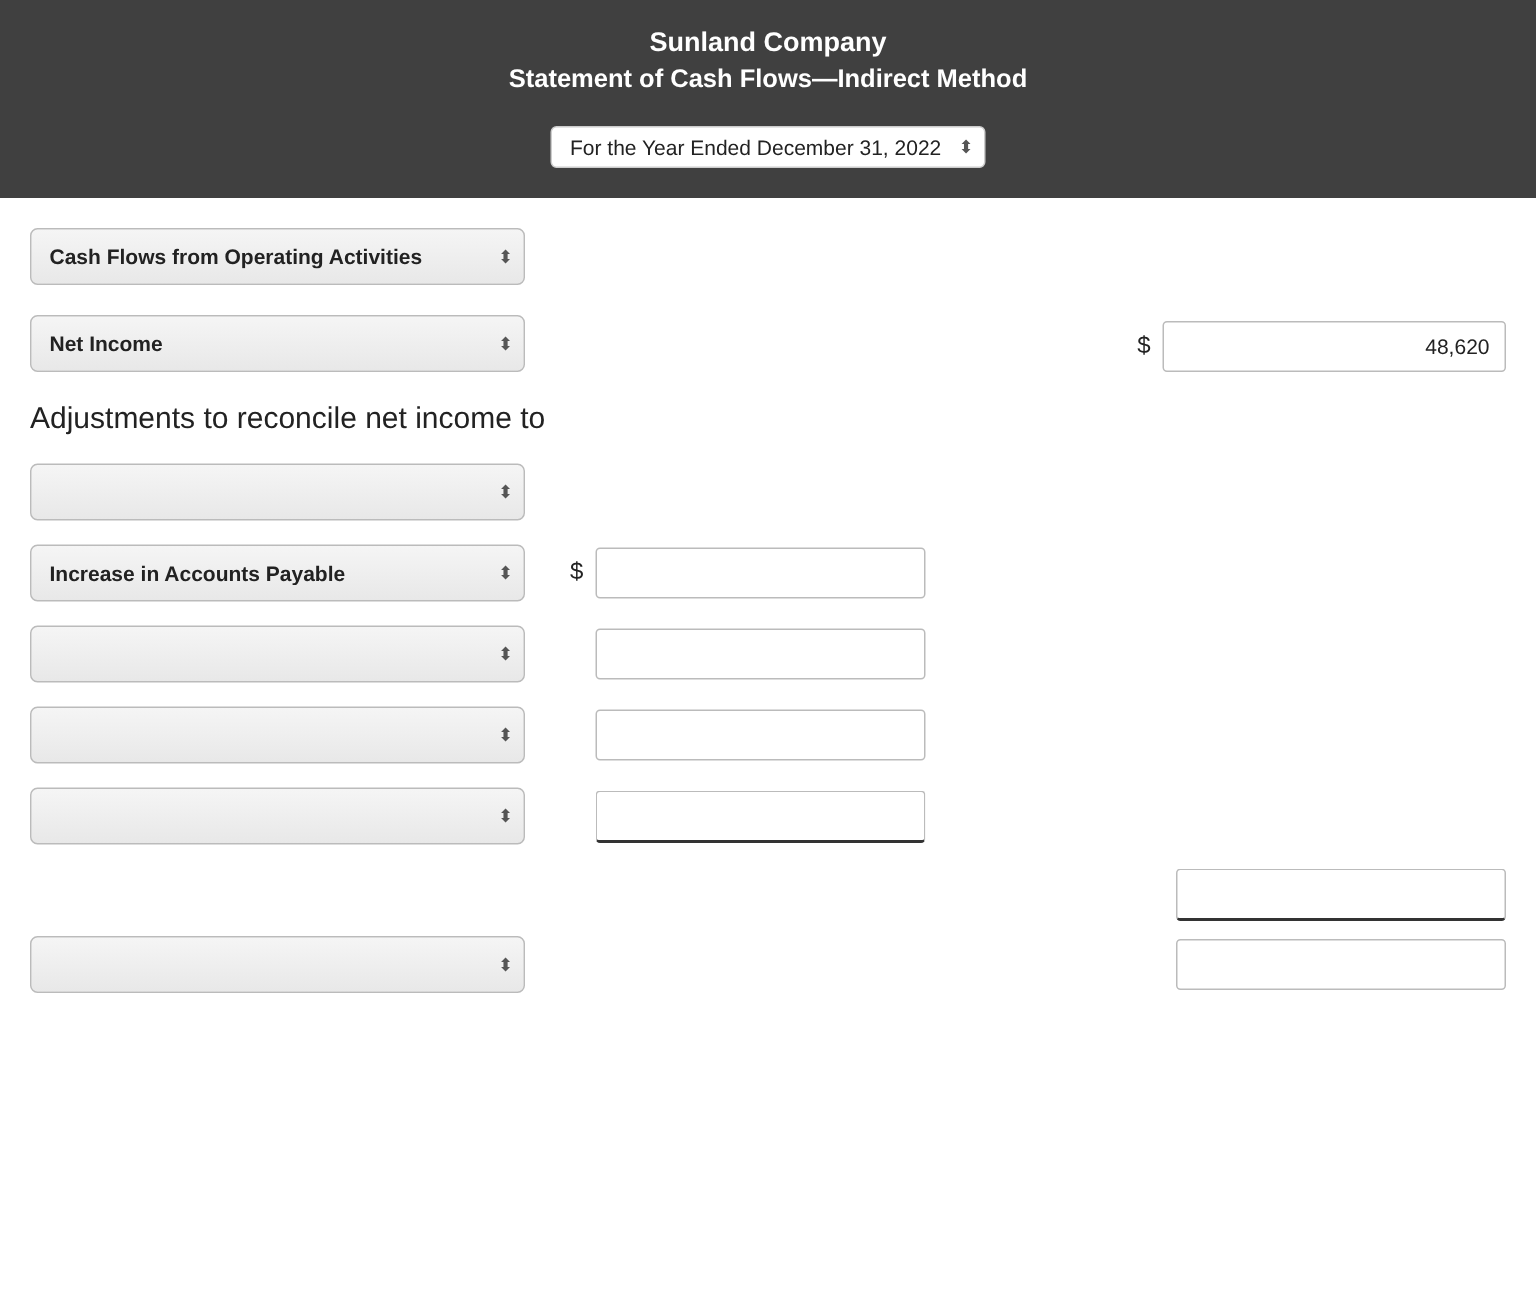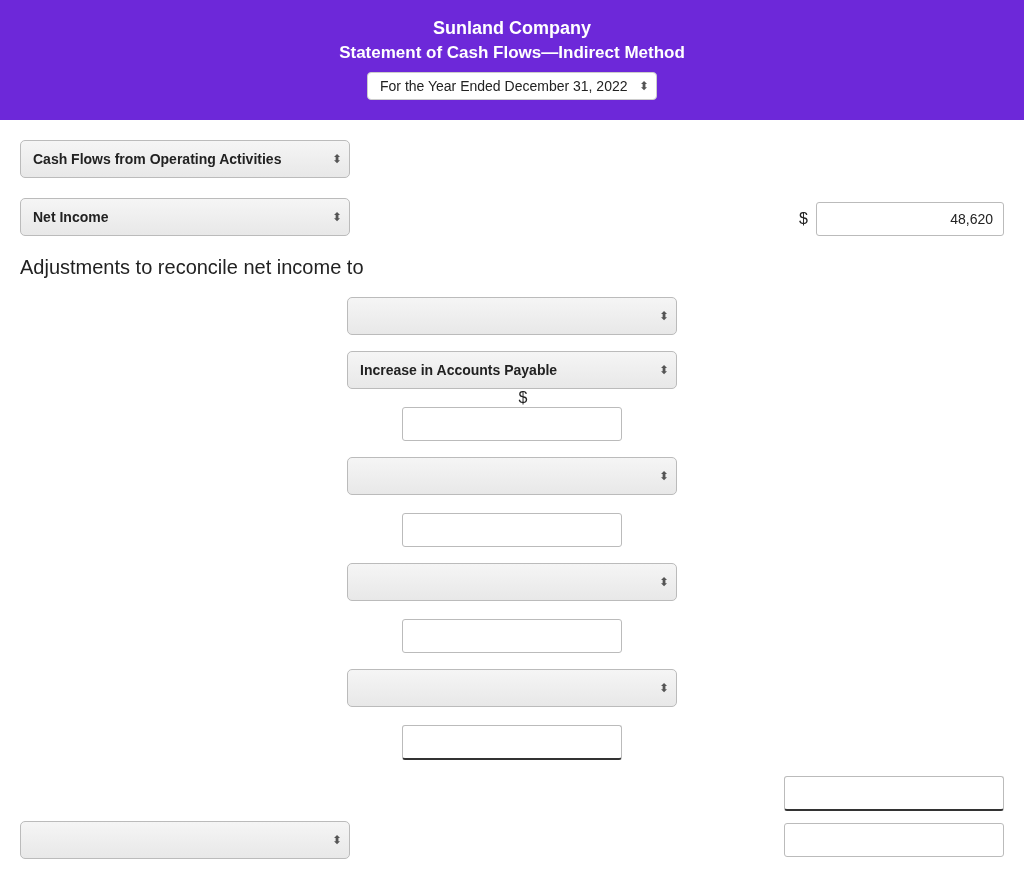--- a/index.html
+++ b/index.html
@@ -7,34 +7,34 @@
       margin: 0;
       padding: 0;
     }
     body {
       font-family: Arial, sans-serif;
       background: #fff;
       width: 1024px;
       min-height: 872px;
     }
     .header {
-      background-color: #6d28d9;
+      background-color: #404040;
       color: #fff;
       text-align: center;
       padding: 18px 20px 20px;
     }
     .header-title {
       font-size: 18px;
       font-weight: bold;
       margin-bottom: 4px;
     }
     .header-subtitle {
       font-size: 17px;
       font-weight: bold;
-      margin-bottom: 9px;
+      margin-bottom: 21px;
     }
     .period-select {
       background: #fff;
       color: #222;
       border: 1px solid #ccc;
       border-radius: 4px;
       padding: 5px 28px 5px 12px;
       font-size: 14px;
       appearance: none;
       -webkit-appearance: none;
@@ -99,21 +99,21 @@
       padding: 8px 10px;
       font-size: 14px;
       text-align: right;
       color: #222;
       background: #fff;
     }
     .input-medium {
       width: 220px;
     }
     .input-net-income {
-      width: 188px;
+      width: 229px;
     }
     .adjustment-text {
       font-size: 20px;
       color: #222;
       margin: 10px 0 18px 0;
     }
     
     .net-income-row {
       display: flex;
       align-items: flex-end;
@@ -135,21 +135,20 @@
     .section-header-row {
       display: flex;
       align-items: center;
       margin-bottom: 20px;
     }
     
     .adjustment-row {
       display: flex;
       align-items: center;
       margin-bottom: 16px;
-      flex-direction: column;
     }
     .adjustment-row .dollar-sign {
       margin-left: 30px;
       margin-right: 8px;
     }
     
     .subtotal-row {
       display: flex;
       justify-content: flex-end;
       margin-bottom: 20px;

